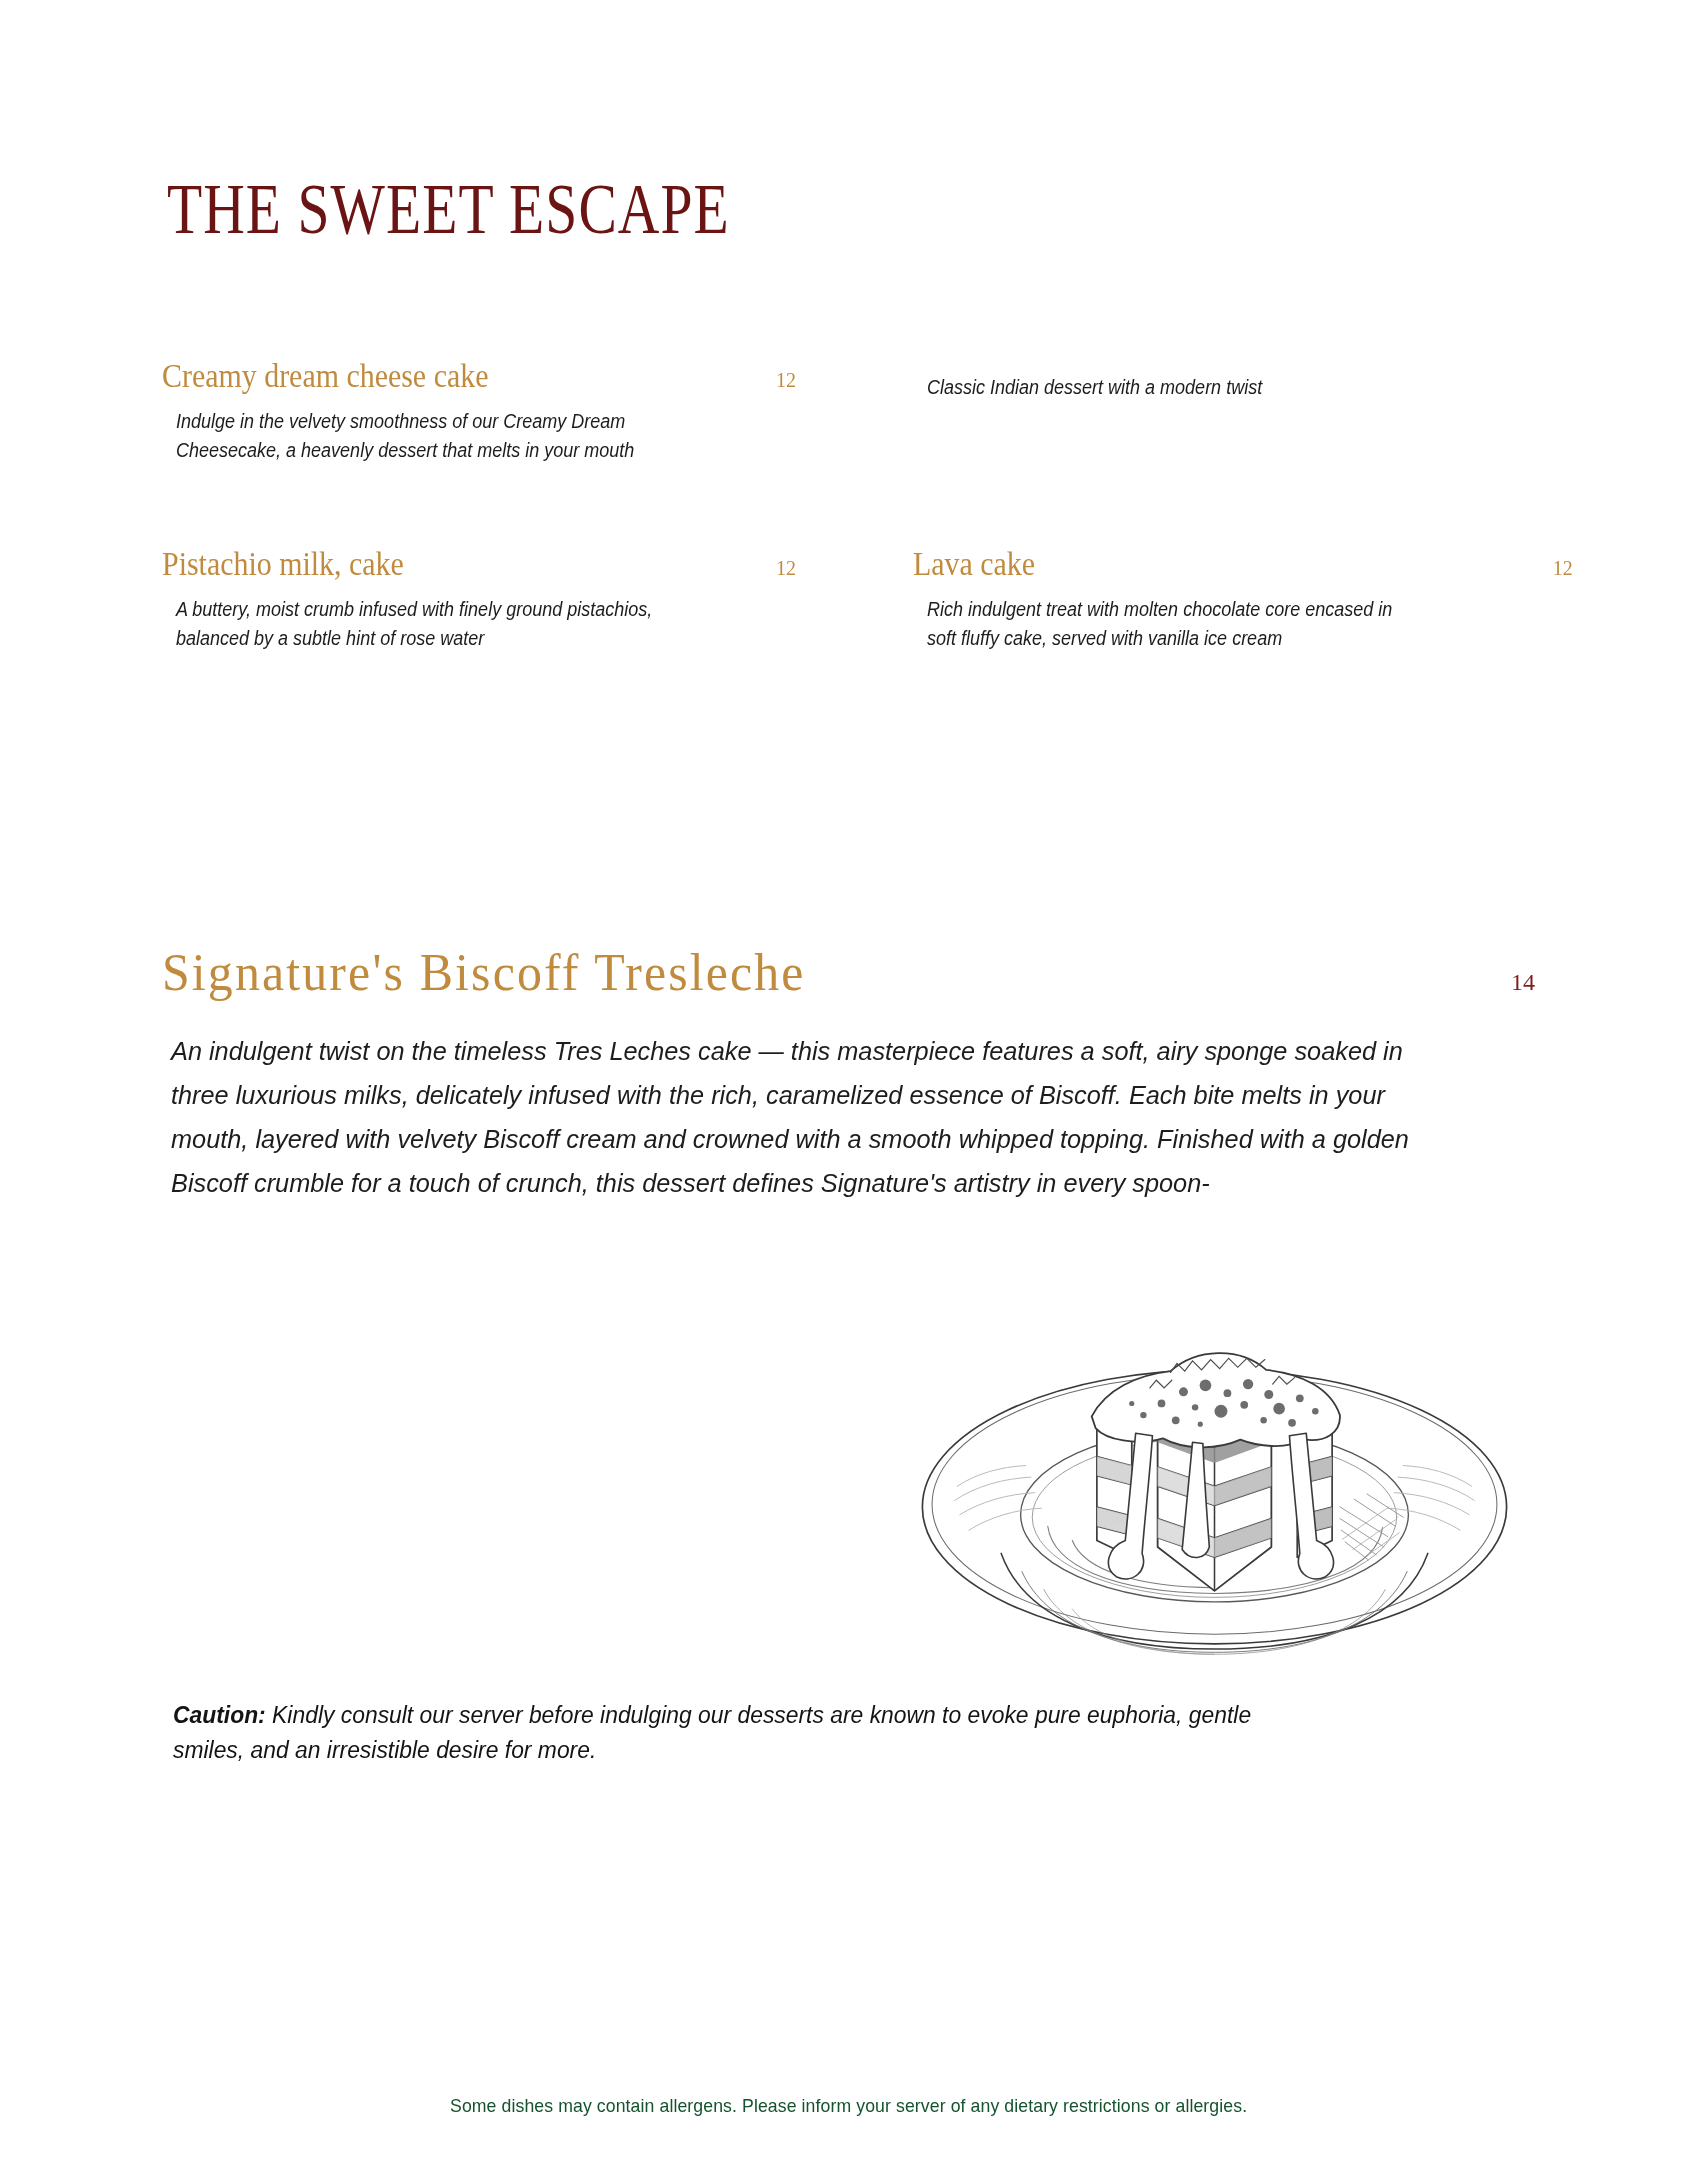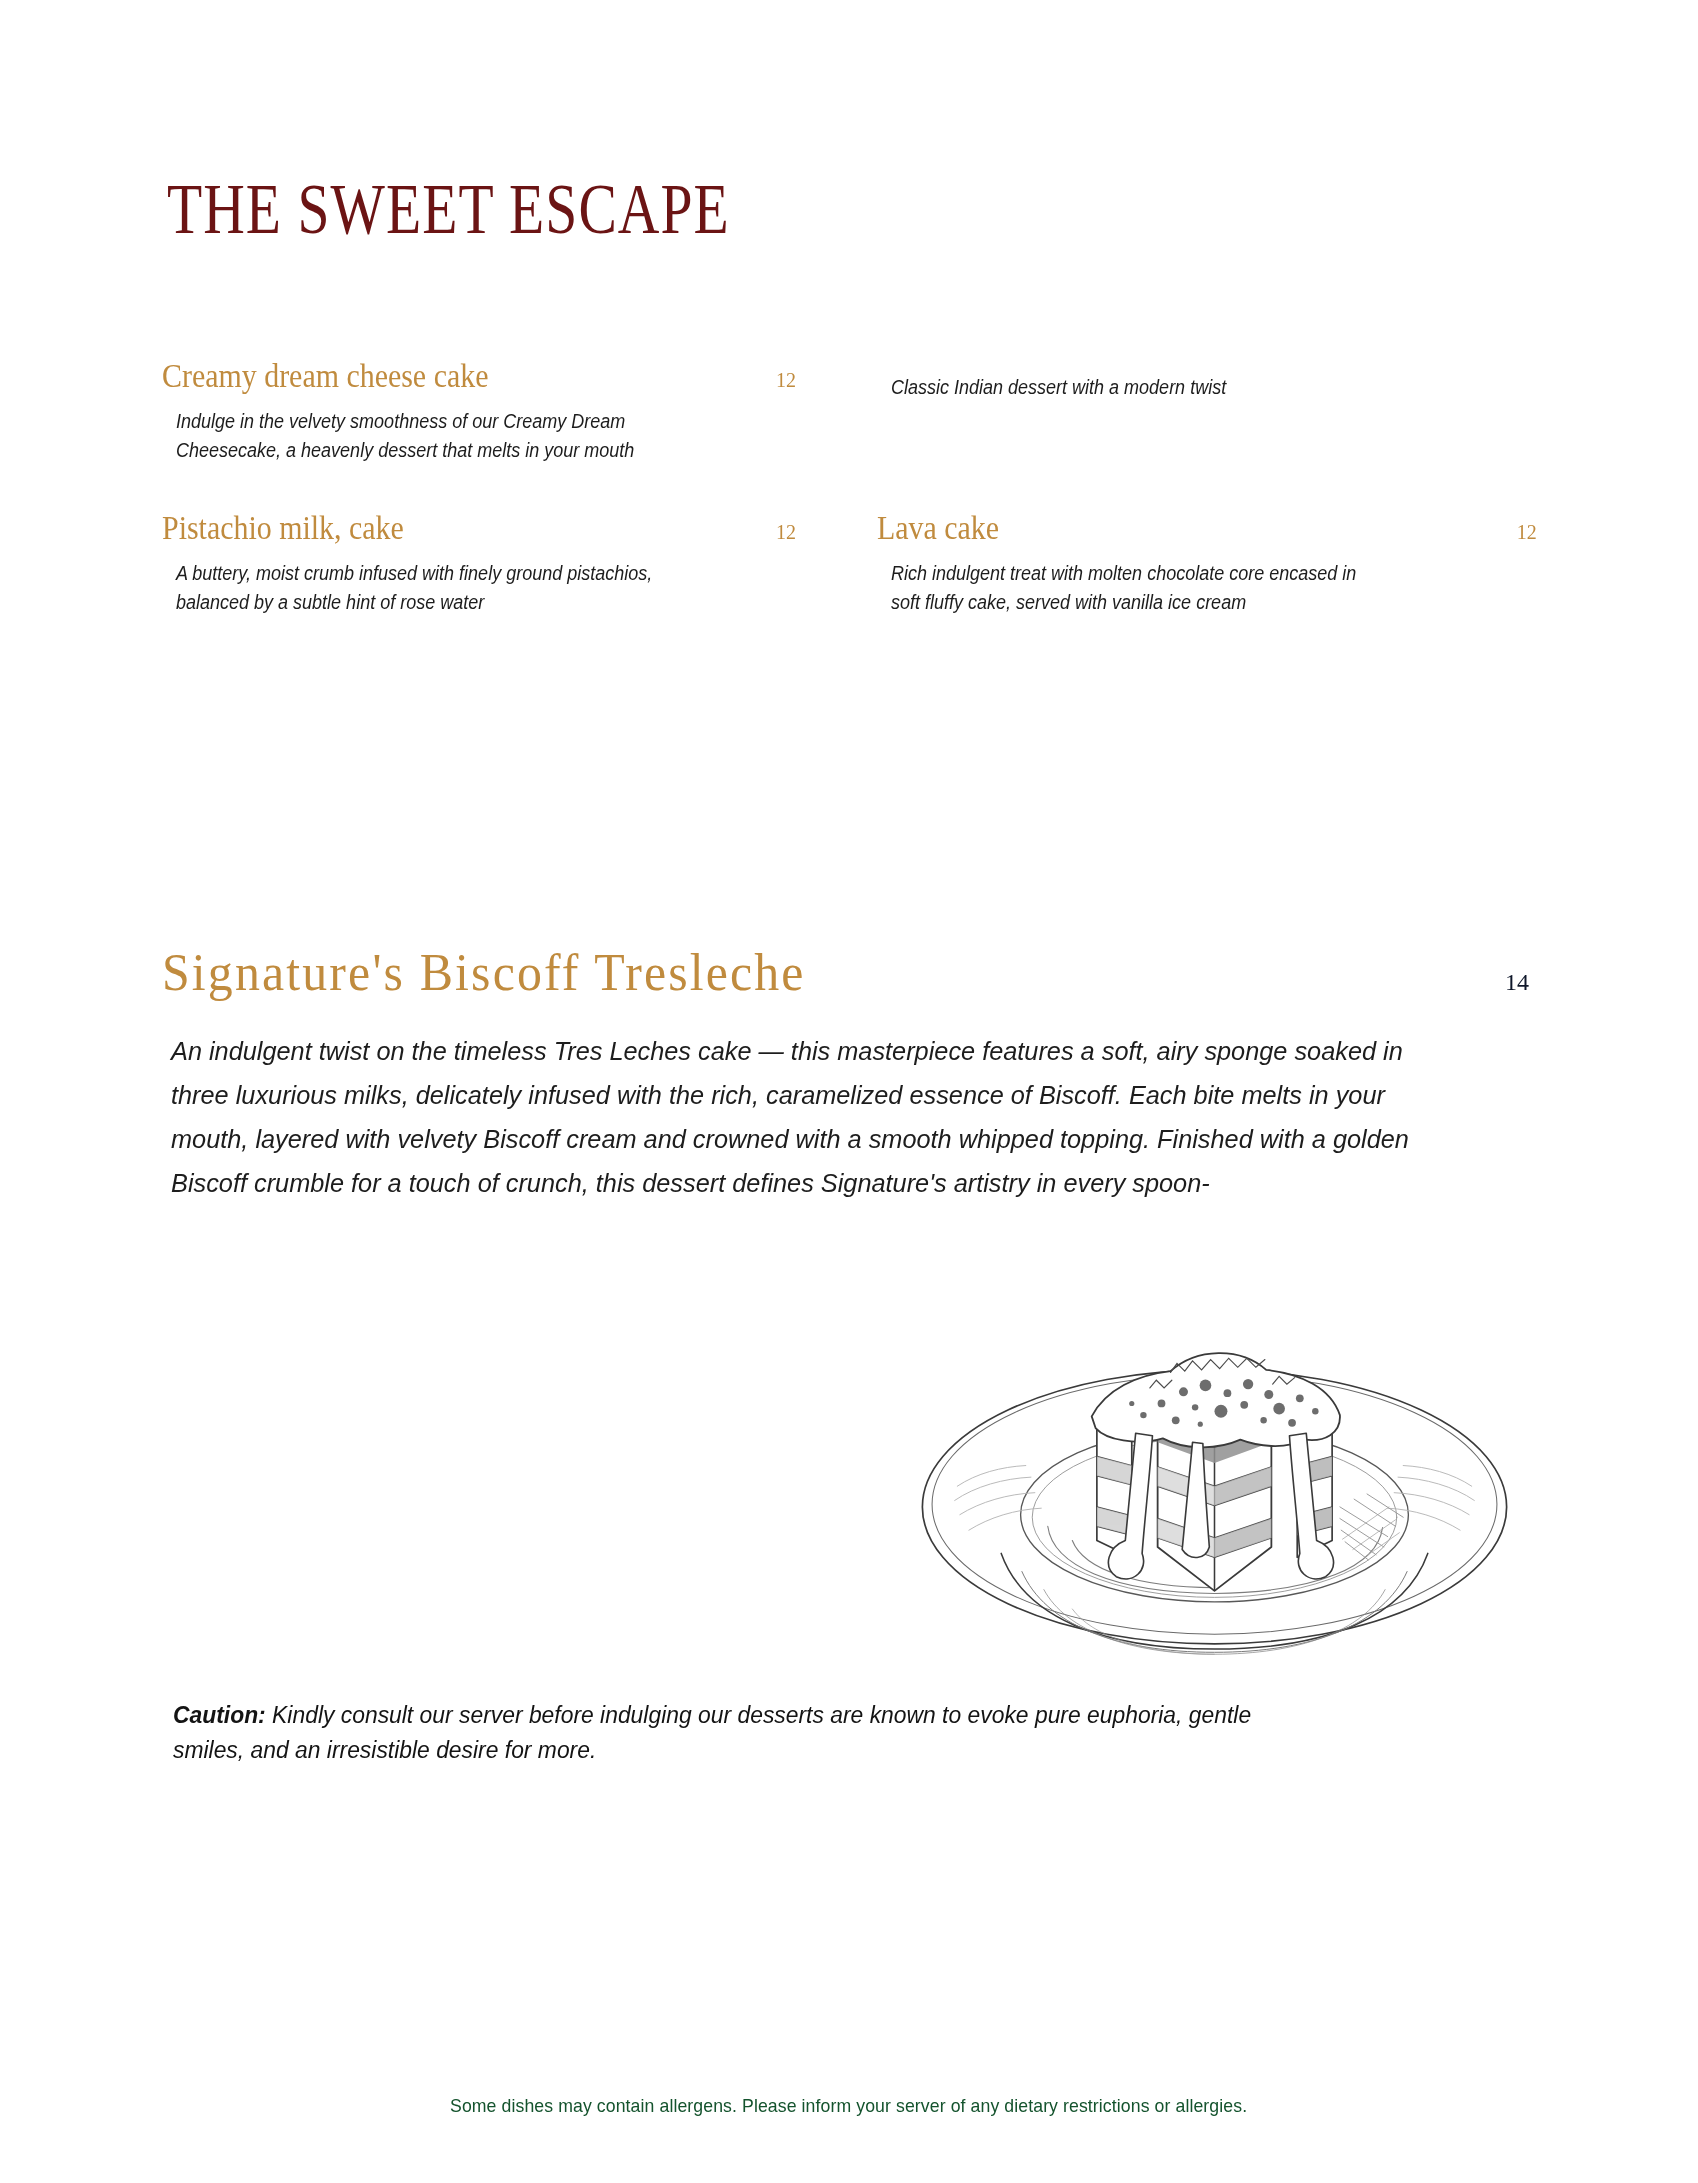--- a/index.html
+++ b/index.html
@@ -34,20 +34,21 @@
   
   .items-grid {
     position: absolute;
     left: 162px;
     top: 359px;
     width: 1378px;
     display: grid;
     grid-template-columns: 715px 663px;
     column-gap: 0px;
     row-gap: 0px;
+    gap: 36px;
   }
   .item {
     position: relative;
     padding-bottom: 6.5px;
   }
   .item-row {
     display: flex;
     align-items: baseline;
     justify-content: space-between;
     width: 100%;
@@ -104,22 +105,22 @@
     line-height: 1.0;
     letter-spacing: 2.3px;
     color: #C08B3E;
     transform: scaleX(0.94);
     transform-origin: left center;
     white-space: nowrap;
   }
   .sig-price {
     font-family: "Liberation Serif", "DejaVu Serif", serif;
     font-size: 24px;
-    color: #0f172a;
-    margin-right: 11px;
+    color: #7f1d1d;
+    margin-right: 5px;
     text-align: center;
   }
   .sig-desc {
     margin-top: 31px;
     margin-left: 9px;
     font-family: "Liberation Sans", sans-serif;
     font-style: italic;
     font-size: 26.5px;
     line-height: 1.66;
     color: #1d1d1d;

